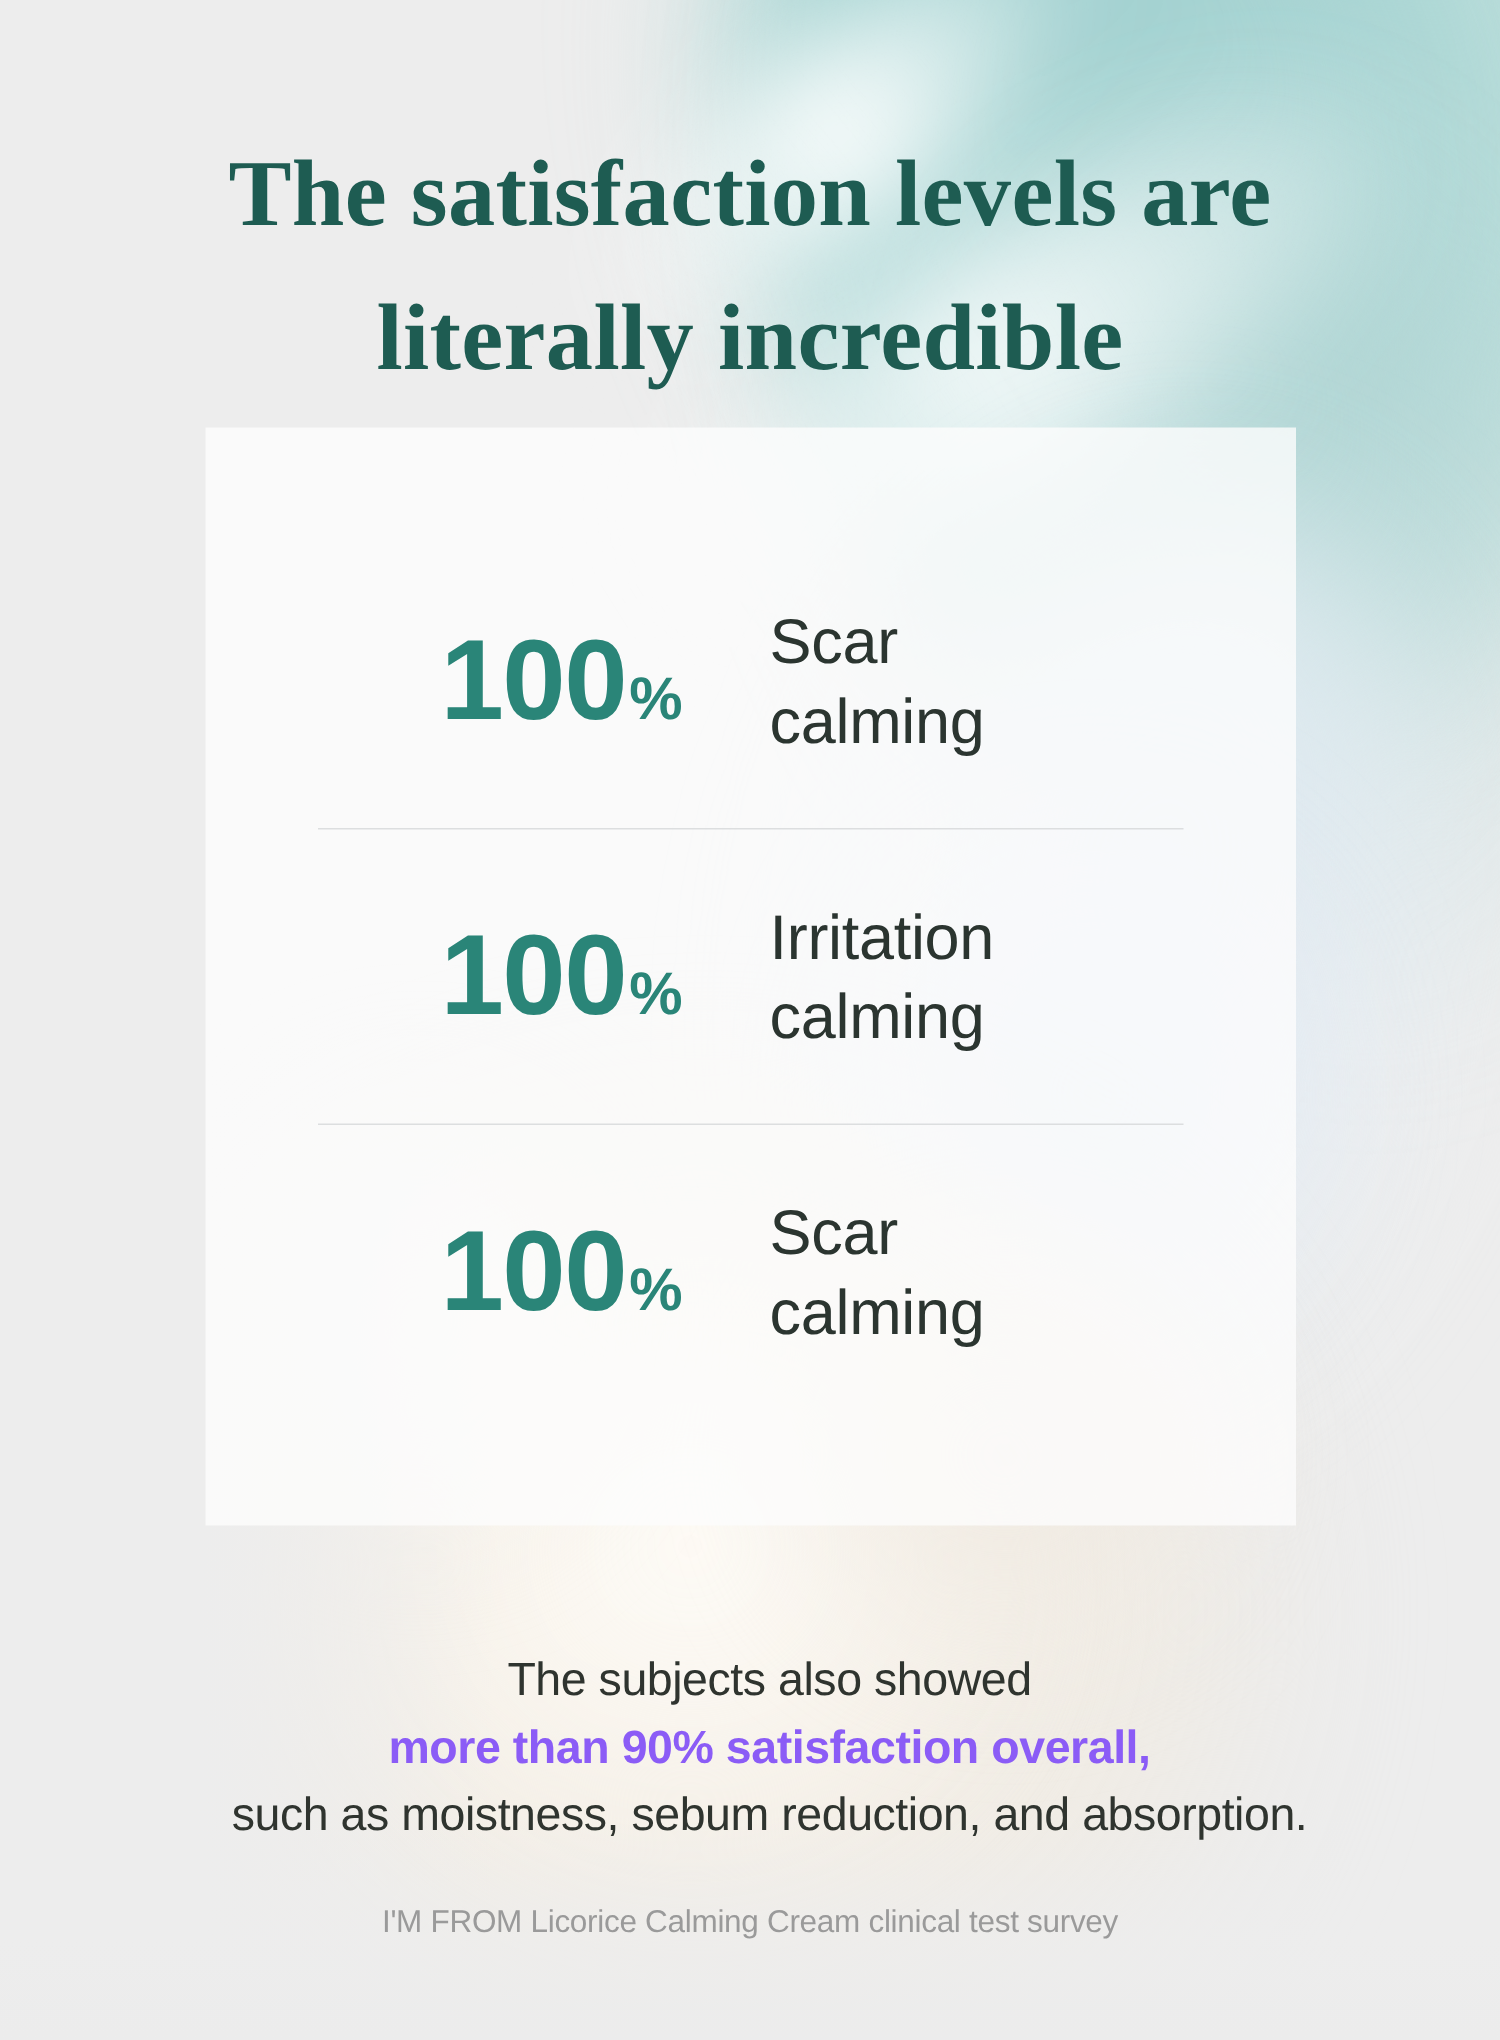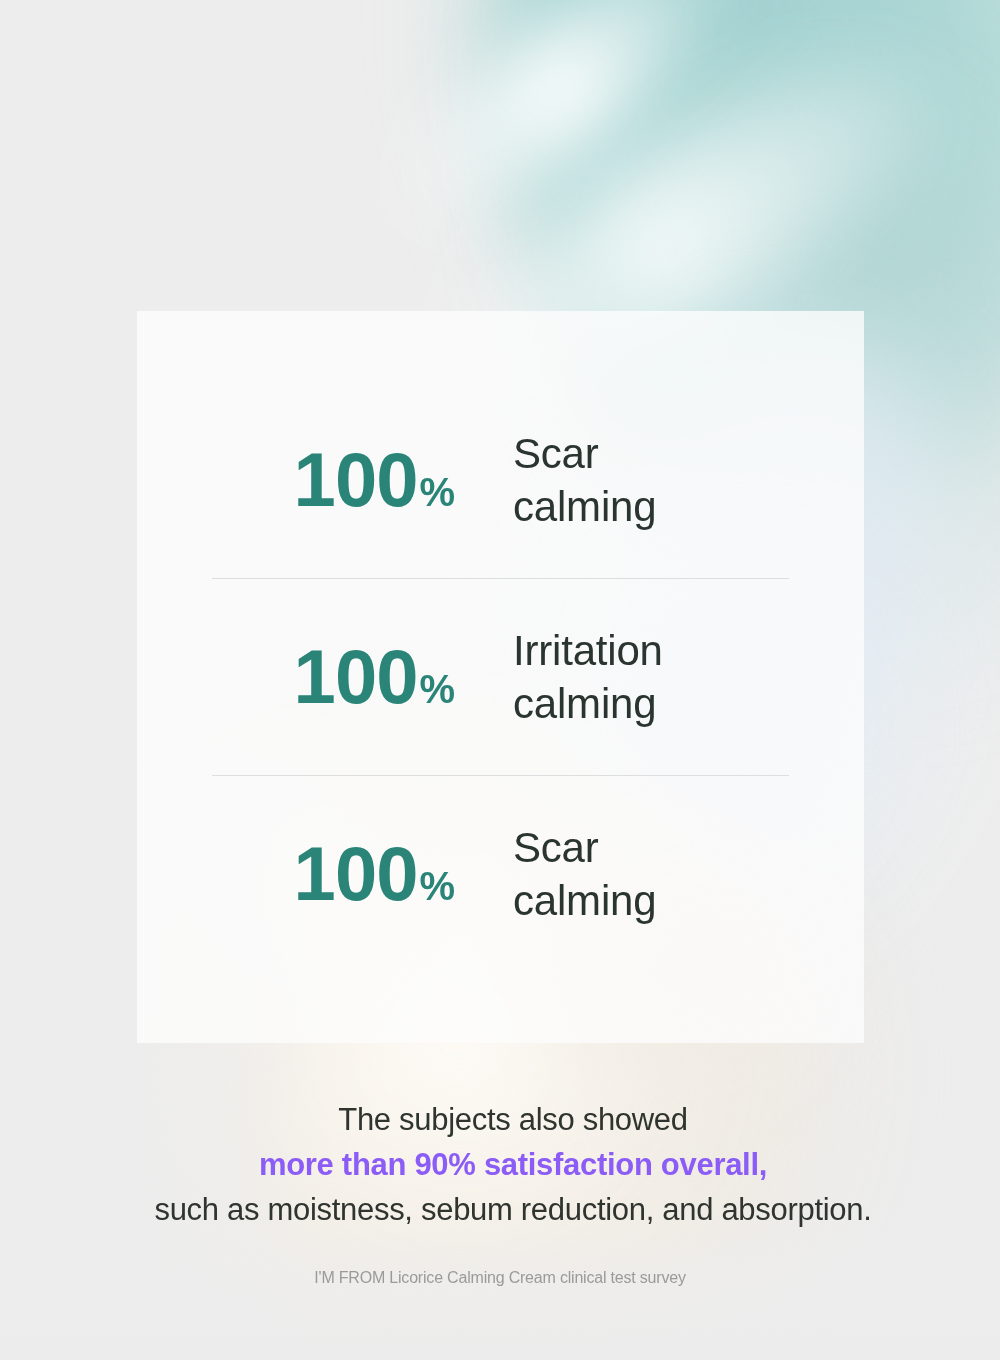--- a/index.html
+++ b/index.html
@@ -156,21 +156,21 @@
     line-height: 1.52;
     letter-spacing: 0.2px;
     color: #1e5c52;
   }
   .headline .line { display: block; }
 
   
   .stats-card {
     position: absolute;
     left: 137px;
-    top: 311px;
+    top: 285px;
     width: 727px;
     height: 732px;
     background: rgba(252,252,252,0.80);
     display: flex;
     flex-direction: column;
     justify-content: center;
   }
 
   .stat-row {
     display: flex;
@@ -229,21 +229,21 @@
   .summary .s-bold { font-weight: bold; color: #8b5cf6; }
 
   
   .footnote {
     position: absolute;
     left: 0;
     top: 1265px;
     width: 1000px;
     text-align: center;
     color: #9a9a9a;
-    font-size: 16px;
+    font-size: 21px;
     line-height: 1.62;
     letter-spacing: -0.2px;
   }
   .footnote .f-line { display: block; }
 </style>
 </head>
 <body>
 
 <div id="page">
 
@@ -256,20 +256,24 @@
     <div class="blob blob-blue"></div>
     <div class="blob blob-blue2"></div>
     <div class="blob blob-cream-main"></div>
     <div class="blob blob-cream-2"></div>
     <div class="blob blob-cream-3"></div>
     <div class="blob blob-cream-4"></div>
     <div class="veil-left"></div>
     <div class="veil-bottom"></div>
   </div>
 
+  <h1 class="headline">
+    <span class="line">The satisfaction levels are</span>
+    <span class="line">literally incredible</span>
+  </h1>
 
   <div class="stats-card">
 
     <div class="stat-row">
       <div class="stat-value">
         <span>100</span><span class="pct">%</span>
       </div>
       <div class="stat-label">
         <span>Scar</span>
         <span class="l2">calming</span>

